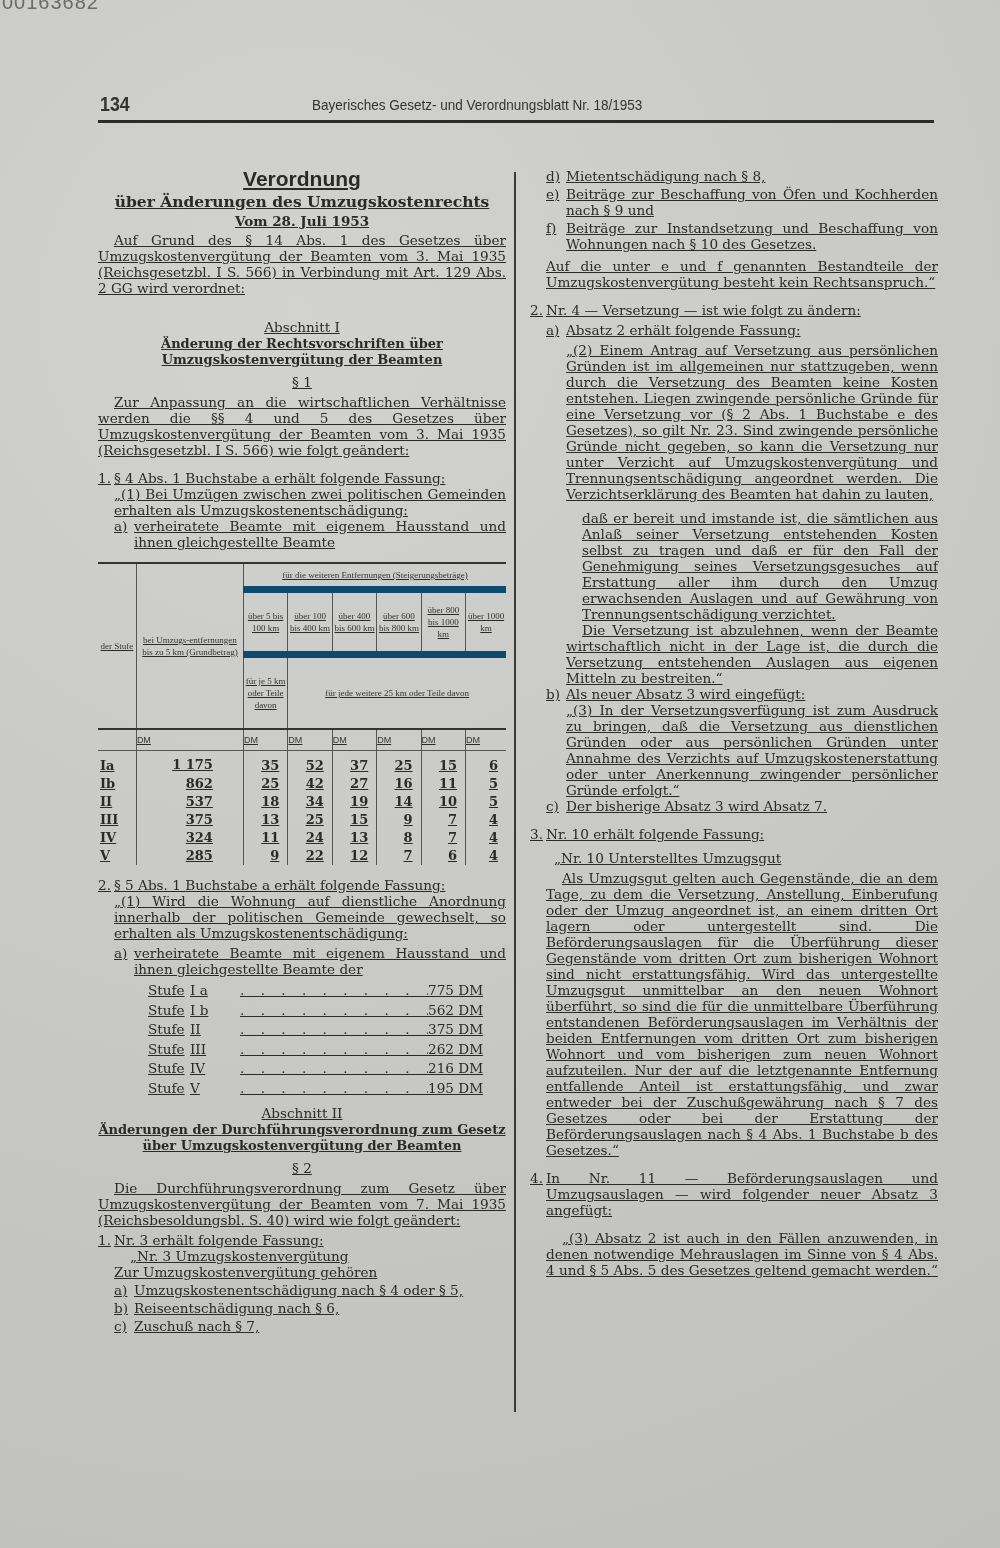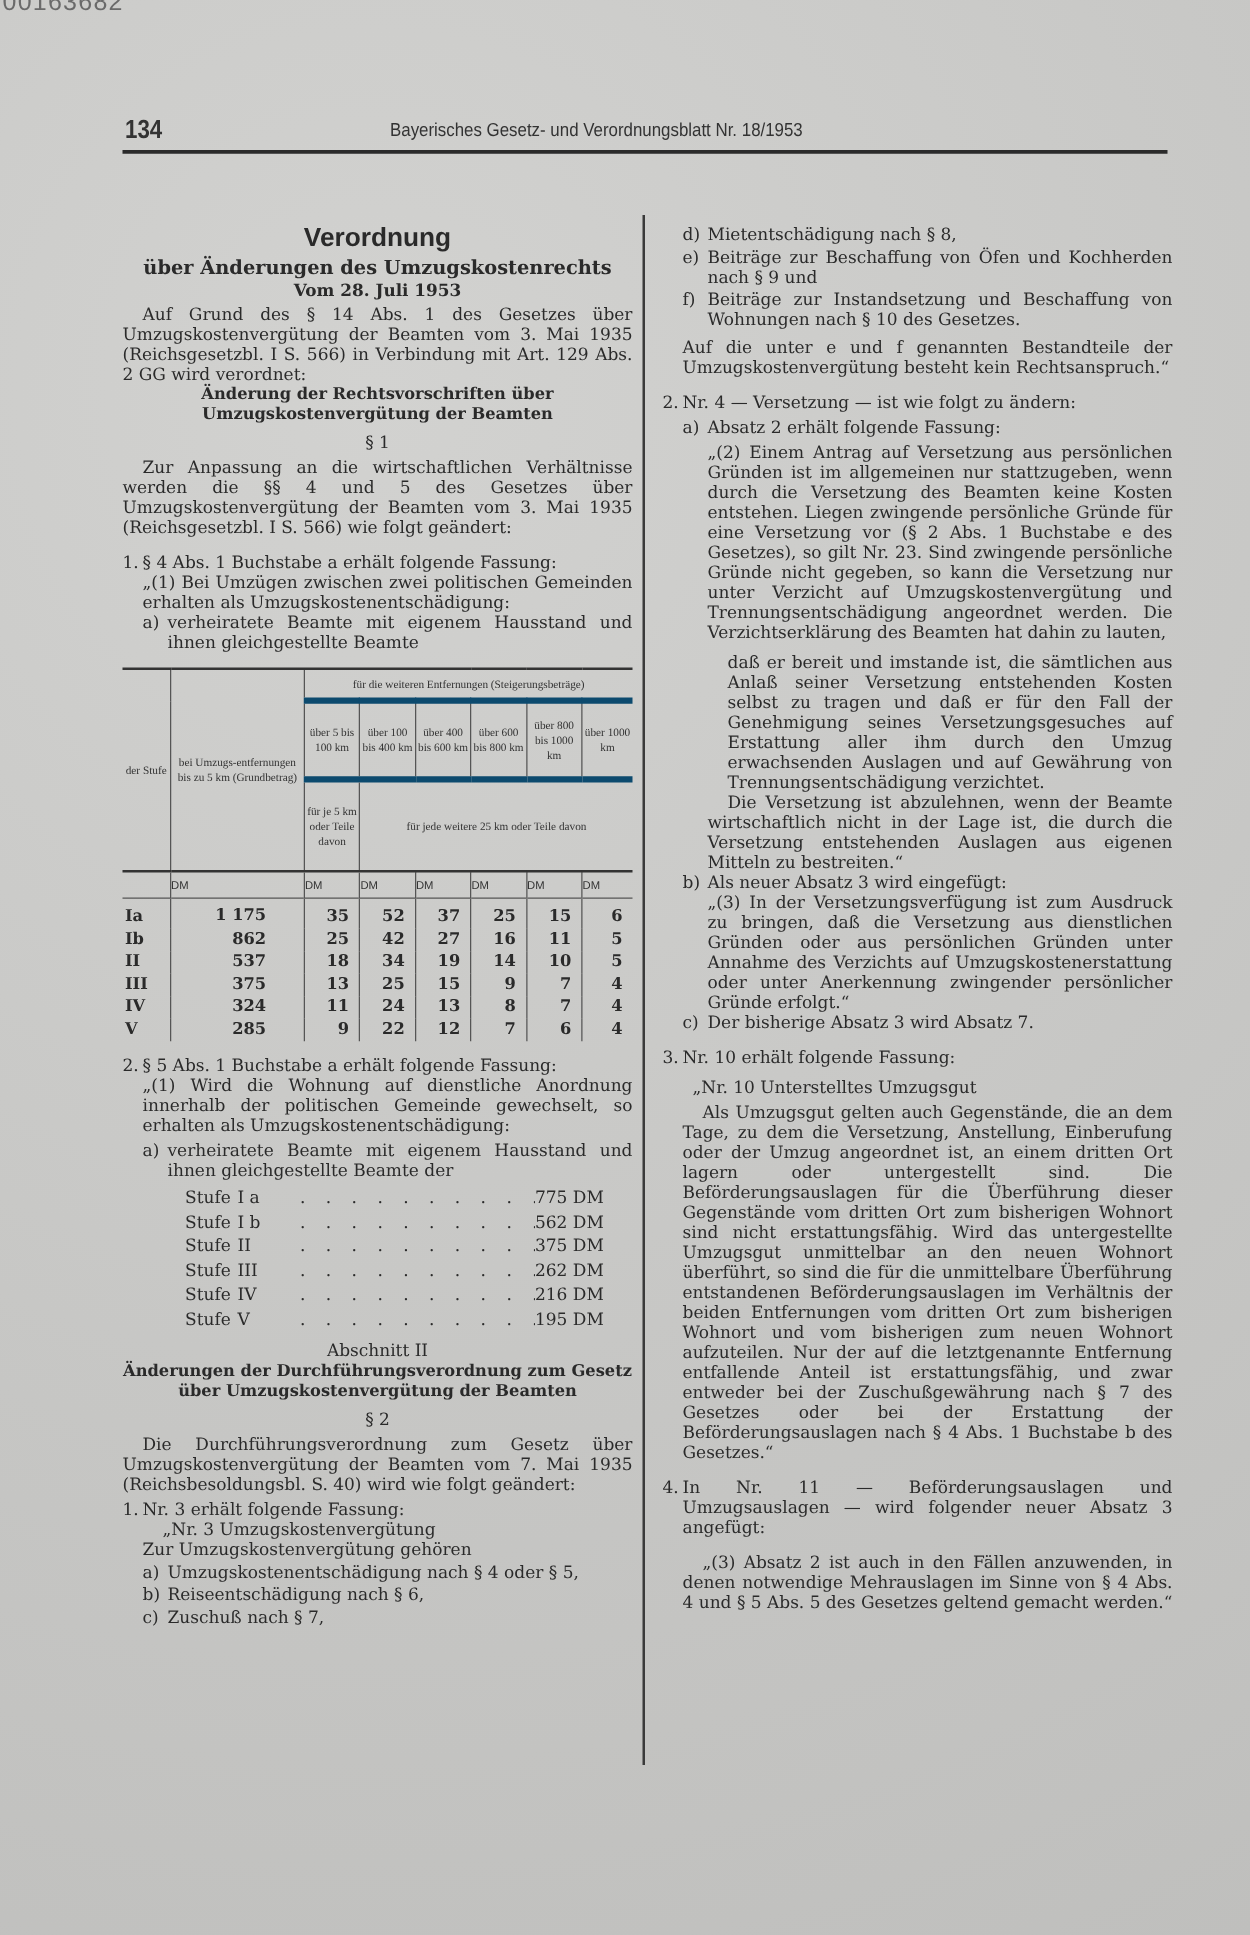--- a/index.html
+++ b/index.html
@@ -6,21 +6,21 @@
   body {
     width: 1000px; height: 1548px; position: relative; overflow: hidden;
     background: #c9c9c7;
     background-image: radial-gradient(circle at 30% 20%, #d2d2d0 0%, #c6c6c4 60%, #bfbfbd 100%);
     font-family: "DejaVu Serif", serif; color: #2a2a2a;
   }
   .scanid { position: absolute; left: 2px; top: -9px; font-family: "Liberation Sans", sans-serif; font-size: 20px; color: #6a6a6a; letter-spacing: 1px; }
   .header { position: absolute; left: 98px; top: 92px; width: 836px; height: 28px; border-bottom: 3px solid #2b2b2b; }
   .pageno { position: absolute; left: 2px; top: 0; font-family: "Liberation Sans", sans-serif; font-size: 21px; font-weight: bold; color: #333; transform: scaleX(0.85); transform-origin: left; }
   .running { position: absolute; left: 214px; top: 4px; font-family: "Liberation Sans", sans-serif; font-size: 15px; color: #333; transform: scaleX(0.9); transform-origin: left; white-space: nowrap; }
-  .col { position: absolute; top: 178px; font-size: 13.6px; line-height: 16px; }
+  .col { position: absolute; top: 166px; font-size: 13.6px; line-height: 16px; text-decoration: underline; }
   .col.left { left: 98px; width: 408px; }
   .col.right { left: 530px; width: 408px; }
   .divider { position: absolute; left: 514px; top: 172px; width: 2px; height: 1240px; background: #3a3a3a; }
   .j { text-align: justify; text-align-last: left; }
   .title { font-family: "Liberation Sans", sans-serif; font-weight: bold; font-size: 21px; text-align: center; line-height: 26px; }
   .subtitle { font-weight: bold; font-size: 15.5px; text-align: center; line-height: 20px; }
   .date { font-weight: bold; font-size: 13.5px; text-align: center; line-height: 18px; }
   .bold-c { font-weight: bold; font-size: 13px; text-align: center; line-height: 16px; }
   .abschnitt { text-align: center; margin-top: 22px; line-height: 18px; }
   .para-sign { text-align: center; margin: 6px 0 4px; }
@@ -33,21 +33,21 @@
   .sub3 { padding-left: 48px; }
   .gap4 { margin-top: 4px; }
   .gap8 { margin-top: 8px; }
   .gap12 { margin-top: 12px; }
   
   table.rates { width: 408px; border-collapse: collapse; margin-top: 12px; font-family: "DejaVu Serif", serif; }
   table.rates td, table.rates th { padding: 0; font-weight: normal; }
   table.rates .hdr { font-family: "Liberation Serif", serif; font-size: 9px; line-height: 12px; color: #333; text-align: center; }
   .rates .topline td { border-top: 2px solid #333; }
   .rates .vl { border-left: 1px solid #555; }
-  .rates .hl-b { border-bottom: 5px solid #0c4a6e; }
+  .rates .hl-b { border-bottom: 7px solid #0c4a6e; }
   .rates .thick-b { border-bottom: 2px solid #333; }
   .rates .dm { font-size: 9px; font-family: "Liberation Sans", sans-serif; text-align: left; height: 20px; color: #333; }
   .rates .val { font-size: 13px; font-weight: bold; text-align: right; padding-right: 8px; line-height: 18px; }
   .rates .stufe { text-align: left; padding-left: 2px; font-weight: bold; font-size: 13px; line-height: 18px; }
   .rates .grund { text-align: right; padding-right: 30px; }
   .stufen-list { padding-left: 50px; margin-top: 4px; }
   .stufe-row { display: flex; line-height: 19.5px; font-size: 13.6px; }
   .stufe-row .lab { width: 42px; }
   .stufe-row .lv { width: 50px; }
   .stufe-row .dots { width: 188px; letter-spacing: 6px; overflow: hidden; white-space: nowrap; }
@@ -64,20 +64,21 @@
 </div>
 
 <div class="divider"></div>
 
 <div class="col left">
   <div class="title">Verordnung</div>
   <div class="subtitle">über Änderungen des Umzugskostenrechts</div>
   <div class="date">Vom 28. Juli 1953</div>
   <p class="j ind" style="margin:2px 0 0;">Auf Grund des § 14 Abs. 1 des Gesetzes über Umzugskostenvergütung der Beamten vom 3. Mai 1935 (Reichsgesetzbl. I S. 566) in Verbindung mit Art. 129 Abs. 2 GG wird verordnet:</p>
 
+  <div class="abschnitt">Abschnitt I</div>
   <div class="bold-c">Änderung der Rechtsvorschriften über Umzugskostenvergütung der Beamten</div>
   <div class="para-sign">§ 1</div>
   <p class="j ind" style="margin:0;">Zur Anpassung an die wirtschaftlichen Verhältnisse werden die §§ 4 und 5 des Gesetzes über Umzugskostenvergütung der Beamten vom 3. Mai 1935 (Reichsgesetzbl. I S. 566) wie folgt geändert:</p>
 
   <div class="li gap12">
     <span class="n">1.</span>
     <span class="t j">§ 4 Abs. 1 Buchstabe a erhält folgende Fassung:</span>
   </div>
   <div class="sub j">„(1) Bei Umzügen zwischen zwei politischen Gemeinden erhalten als Umzugskostenentschädigung:</div>
   <div class="li sub">

